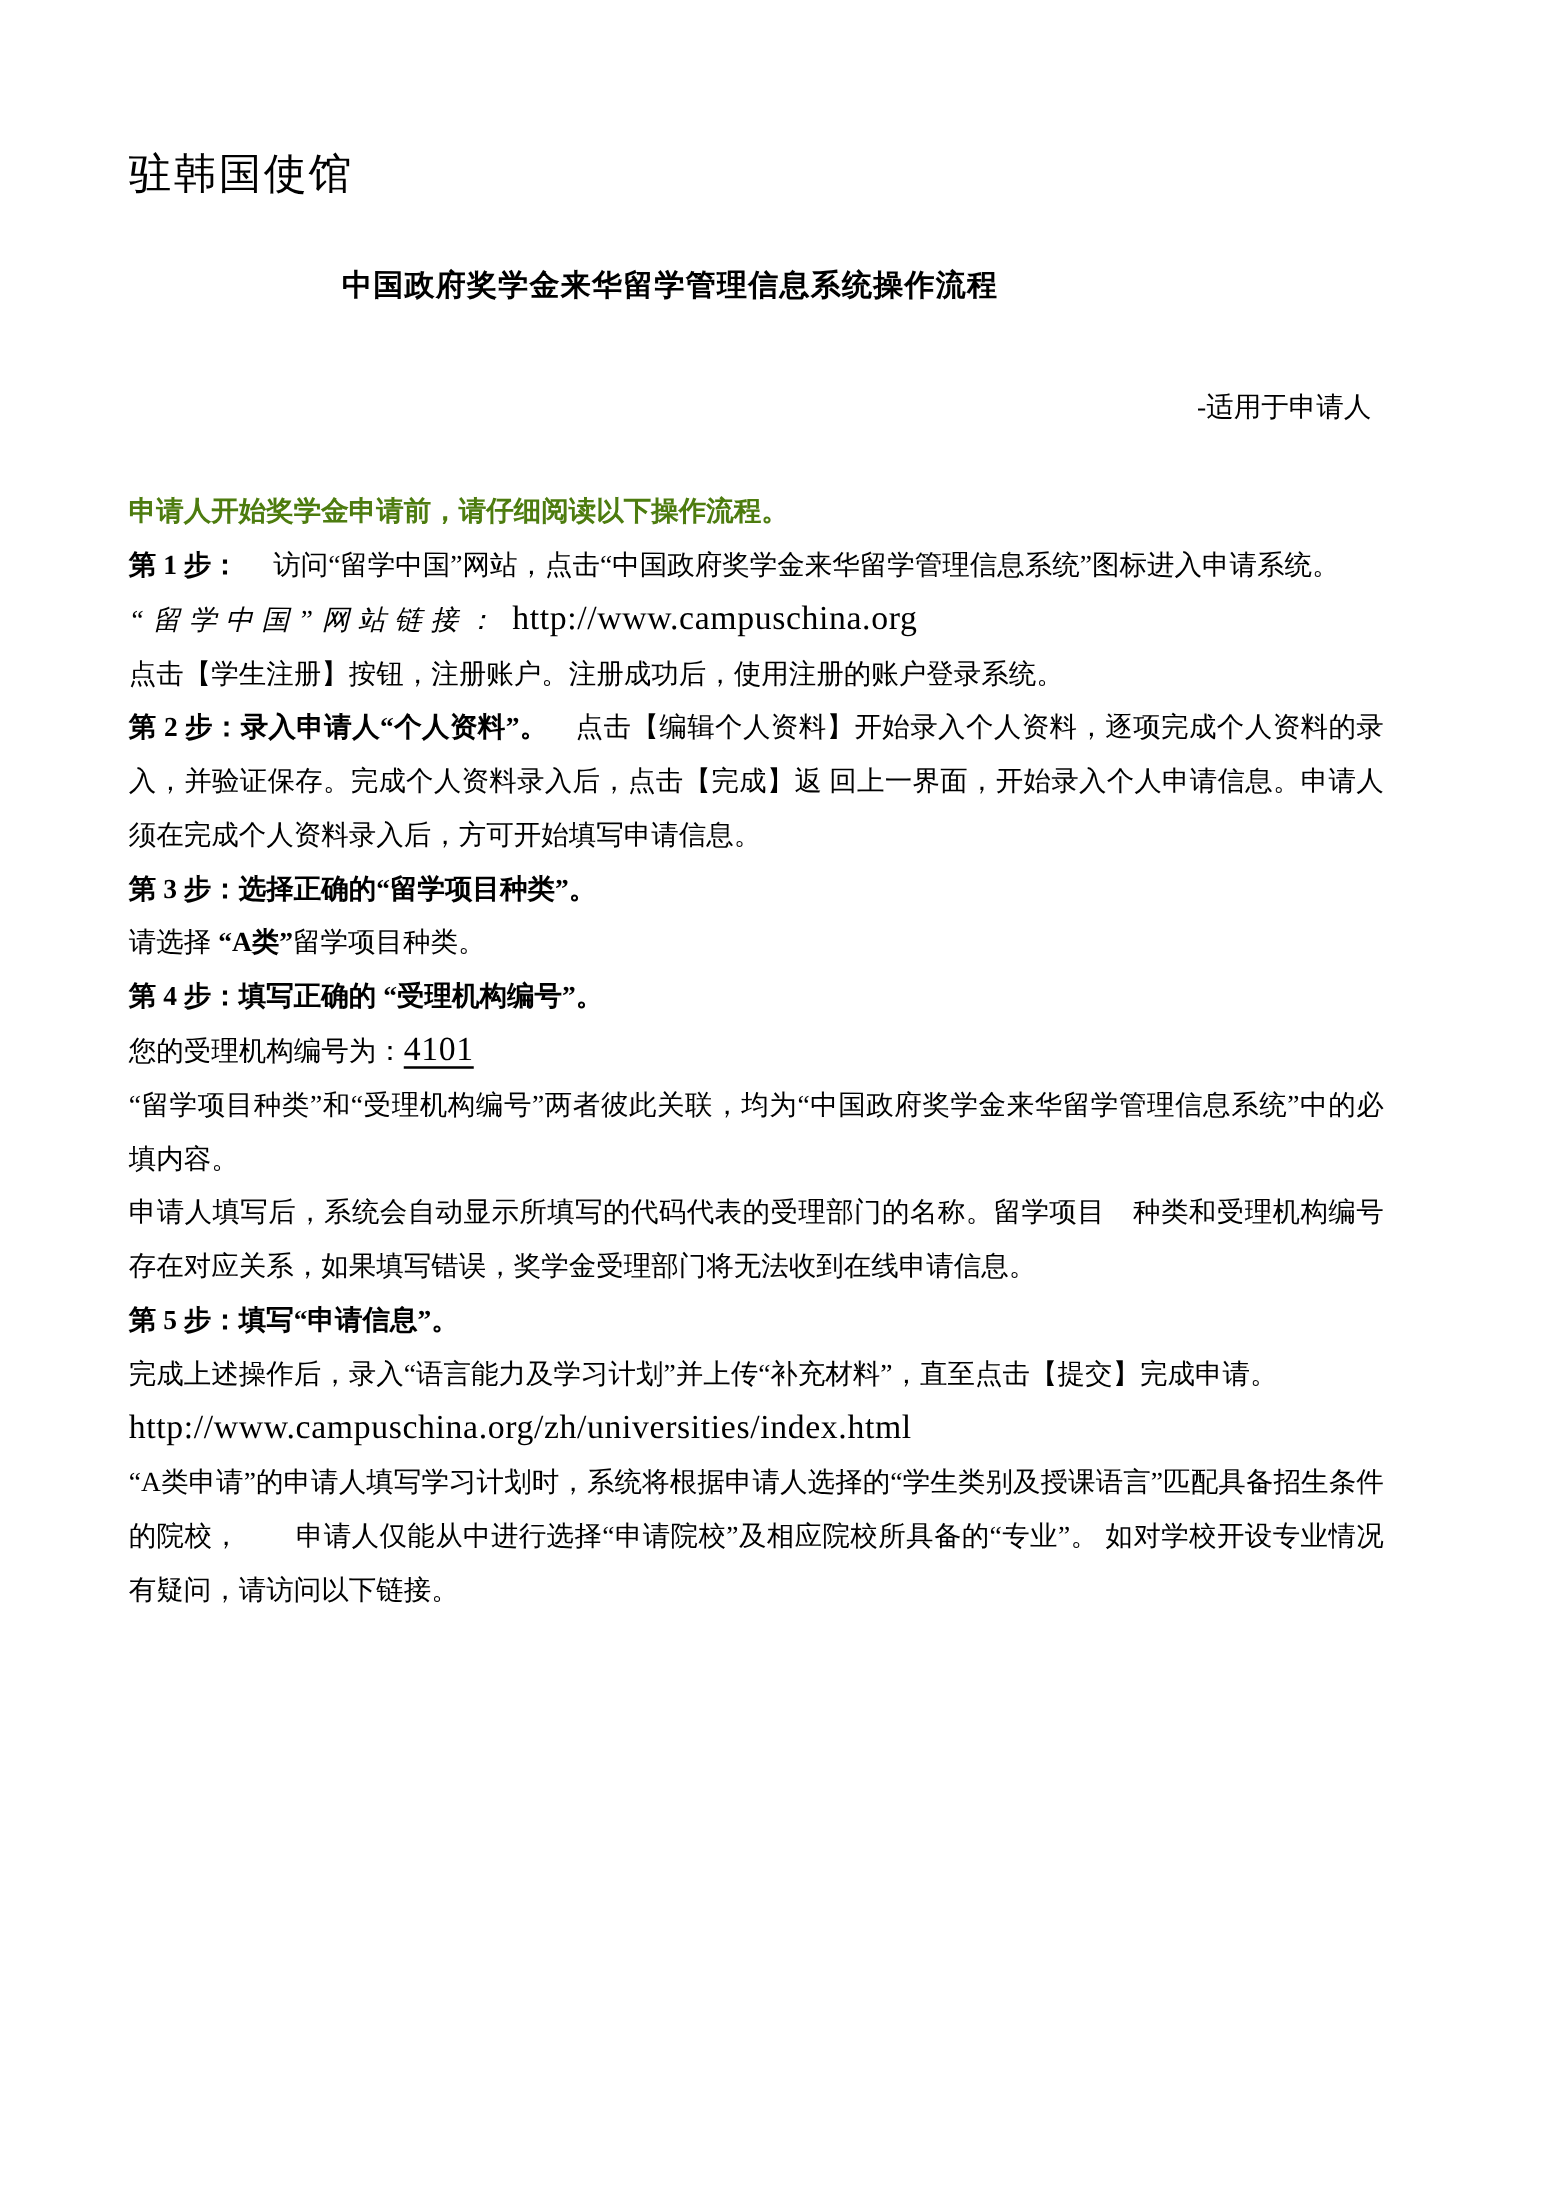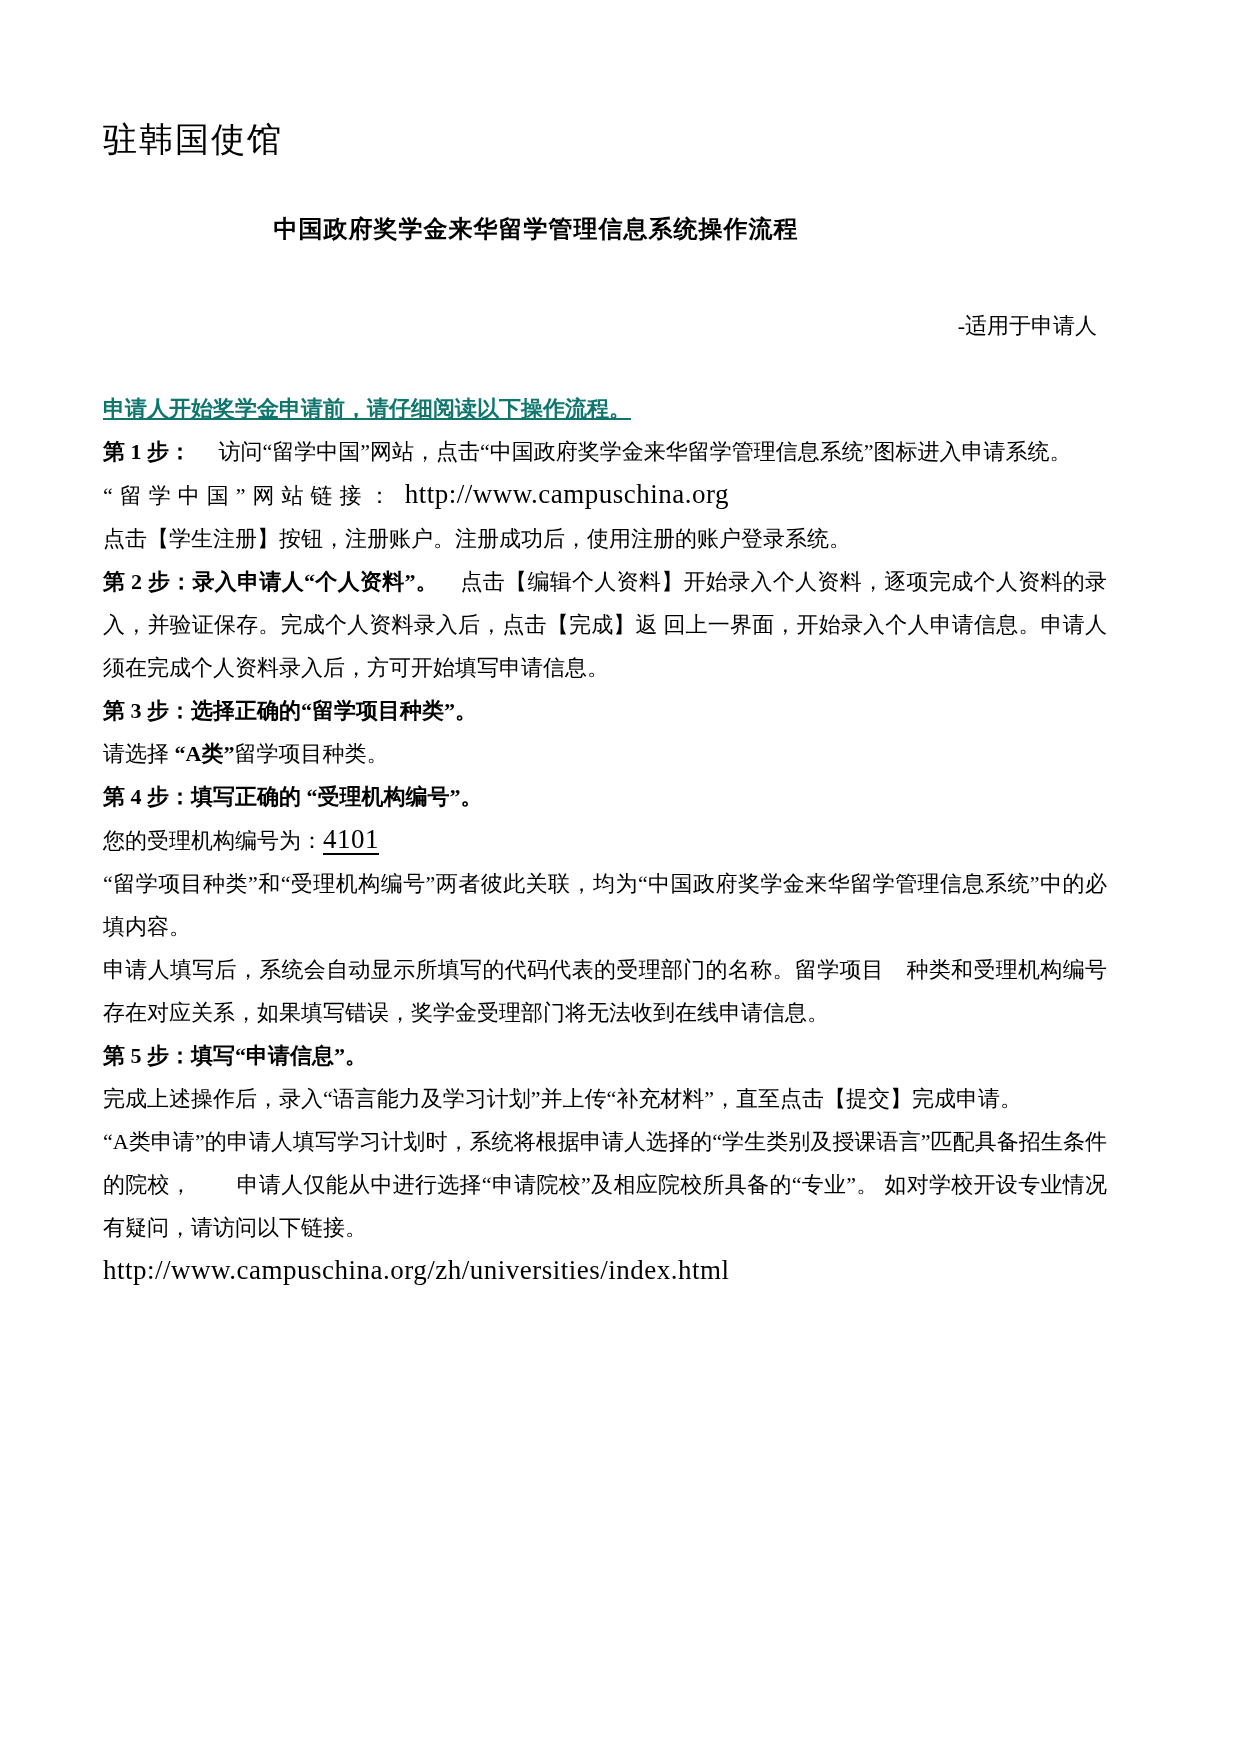--- a/index.html
+++ b/index.html
@@ -40,42 +40,41 @@
     text-align: right;
     font-size: 22px;
     line-height: 43px;
   }
   .warning {
     margin-top: 40px;
     font-family: "Liberation Sans", "DejaVu Sans", sans-serif;
     font-weight: bold;
     font-size: 22px;
     line-height: 43px;
-    color: #0f766e;
-    text-decoration: underline;
+    color: #4d7c0f;
   }
   .bodytext { margin: 0; }
   .para {
     margin: 0;
     font-size: 22px;
     line-height: 43px;
     text-align: justify;
     text-justify: inter-ideograph;
   }
   .b { font-weight: bold; }
   .u {
     text-decoration: underline;
     text-underline-offset: 5px;
   }
   .url {
     font-family: "Liberation Serif", "DejaVu Serif", serif;
     font-size: 27px;
     letter-spacing: 0.5px;
   }
-  .spread { letter-spacing: 7px; }
+  .spread { letter-spacing: 7px; font-style: italic; }
 </style>
 </head>
 <body>
 
 <div class="page">
   <div class="org">驻韩国使馆</div>
 
   <div class="doc-title">中国政府奖学金来华留学管理信息系统操作流程</div>
 
   <div class="applicable">-适用于申请人</div>
@@ -88,16 +87,16 @@
       <p class="para"><span>点击【学生注册】按钮，注册账户。注册成功后，使用注册的账户登录系统。</span></p>
       <p class="para"><span class="b">第 2 步：录入申请人“个人资料”。</span><span>　点击【编辑个人资料】开始录入个人资料，逐项完成个人资料的录入，并验证保存。完成个人资料录入后，点击【完成】返 回上一界面，开始录入个人申请信息。申请人须在完成个人资料录入后，方可开始填写申请信息。</span></p>
       <p class="para"><span class="b">第 3 步：选择正确的“留学项目种类”。</span></p>
       <p class="para"><span>请选择 </span><span class="b">“A类”</span><span>留学项目种类。</span></p>
       <p class="para"><span class="b">第 4 步：填写正确的 “受理机构编号”。</span></p>
       <p class="para"><span>您的受理机构编号为：</span><span class="u url">4101</span></p>
       <p class="para"><span>“留学项目种类”和“受理机构编号”两者彼此关联，均为“中国政府奖学金来华留学管理信息系统”中的必填内容。</span></p>
       <p class="para"><span>申请人填写后，系统会自动显示所填写的代码代表的受理部门的名称。留学项目　种类和受理机构编号存在对应关系，如果填写错误，奖学金受理部门将无法收到在线申请信息。</span></p>
       <p class="para"><span class="b">第 5 步：填写“申请信息”。</span></p>
       <p class="para"><span>完成上述操作后，录入“语言能力及学习计划”并上传“补充材料”，直至点击【提交】完成申请。</span></p>
+      <p class="para"><span class="url">http://www.campuschina.org/zh/universities/index.html</span></p>
       <p class="para"><span>“A类申请”的申请人填写学习计划时，系统将根据申请人选择的“学生类别及授课语言”匹配具备招生条件的院校，　　申请人仅能从中进行选择“申请院校”及相应院校所具备的“专业”。 如对学校开设专业情况有疑问，请访问以下链接。</span></p>
-      <p class="para"><span class="url">http://www.campuschina.org/zh/universities/index.html</span></p>
     </div>
 </div>
 
 </body></html>

